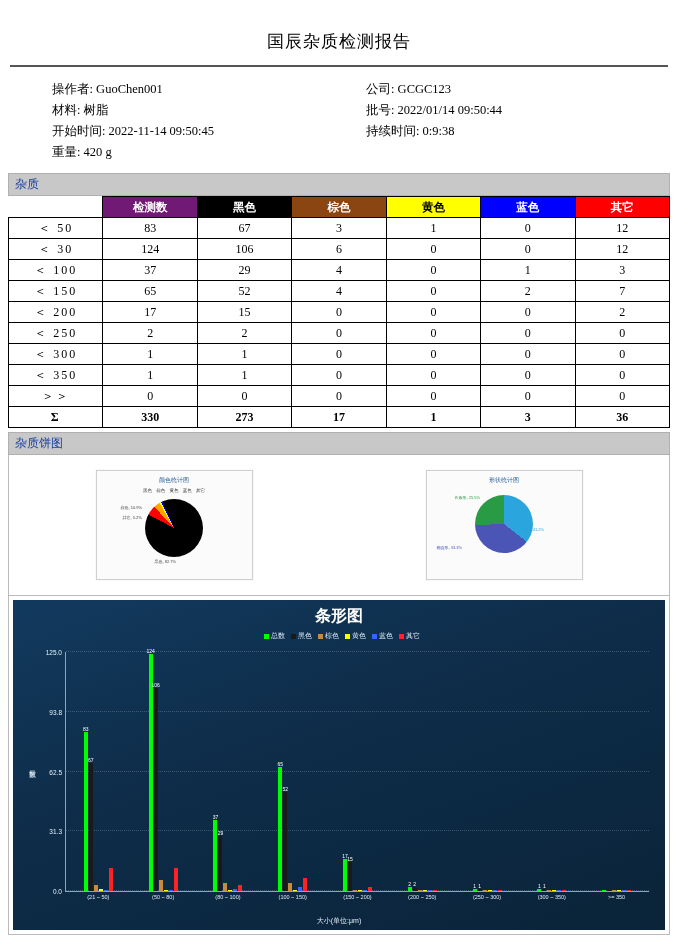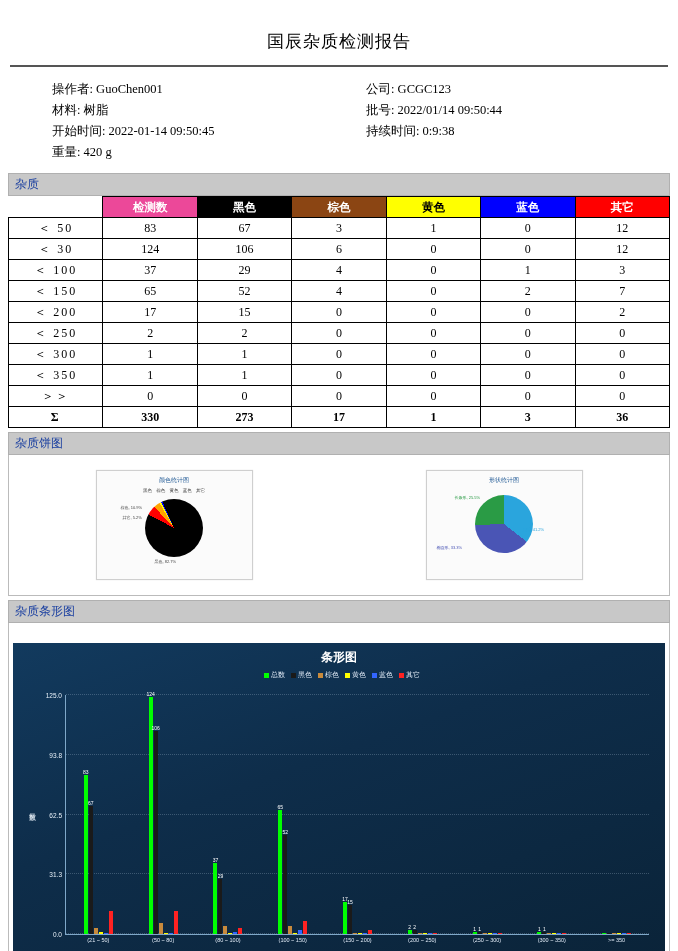--- a/index.html
+++ b/index.html
@@ -158,25 +158,24 @@
   .bar-canvas {
     position: relative;
     width: 100%;
     height: 330px;
     background: linear-gradient(160deg,#123a5e 0%, #0e2d4a 40%, #0a2338 100%);
     box-sizing: border-box;
   }
   .bar-title {
     text-align: center;
     color: #fff;
-    font-size: 12px;
+    font-size: 16px;
     font-weight: bold;
     padding-top: 6px;
     font-family: "Liberation Sans", sans-serif;
-    margin-top: 16px;
   }
   .bar-legend {
     text-align: center;
     color: #dfe9f5;
     font-size: 7px;
     padding-top: 4px;
     font-family: "Liberation Sans", sans-serif;
   }
   .bar-legend i {
     display: inline-block;
@@ -267,37 +266,37 @@
 
 <div class="page">
 
   <div class="report-title">国辰杂质检测报告</div>
   <div class="rule"></div>
 
   <div class="meta">
     <div class="meta-col left">
       <div class="meta-row">操作者: GuoChen001</div>
       <div class="meta-row">材料: 树脂</div>
-      <div class="meta-row">开始时间: 2022-01-14 09:50:45</div>
+      <div class="meta-row">开始时间: 2022-11-14 09:50:45</div>
       <div class="meta-row">重量: 420 g</div>
     </div>
     <div class="meta-col right">
       <div class="meta-row">公司: GCGC123</div>
       <div class="meta-row">批号: 2022/01/14 09:50:44</div>
       <div class="meta-row">持续时间: 0:9:38</div>
       <div class="meta-row"></div>
     </div>
   </div>
 
   <div class="section-bar">杂质</div>
   <table class="imp">
     <thead>
       <tr id="thead-row">
           <th class="blank">&nbsp;</th>
-          <th style="background: #ec4899; color: rgb(255, 255, 255);">检测数</th>
+          <th style="background: #701a75; color: rgb(255, 255, 255);">检测数</th>
           <th style="background: rgb(0, 0, 0); color: rgb(255, 255, 255);">黑色</th>
           <th style="background: rgb(139, 69, 19); color: rgb(255, 255, 255);">棕色</th>
           <th style="background: rgb(255, 255, 0); color: rgb(0, 0, 0);">黄色</th>
           <th style="background: rgb(0, 0, 255); color: rgb(255, 255, 255);">蓝色</th>
           <th style="background: rgb(255, 0, 0); color: rgb(255, 255, 255);">其它</th>
         </tr>
     </thead>
     <tbody id="tbody">
         <tr>
           <td>＜  50</td>
@@ -417,21 +416,20 @@
       <div class="pie-wrap" style="top:24px;">
         <div class="pie2"></div>
       </div>
       <div class="pie-label" style="left:28px;top:24px;color:#2a9b45;">长条形, 25.5%</div>
       <div class="pie-label" style="left:96px;top:56px;color:#2aa5dd;">圆形, 41.2%</div>
       <div class="pie-label" style="left:10px;top:74px;color:#4a55b5;">椭圆形, 33.3%</div>
     </div>
 
   </div>
 
-  <div class="section-bar">杂质条形图</div>
   <div class="bar-panel">
     <div class="bar-canvas">
       <div class="bar-title">条形图</div>
       <div class="bar-legend" id="bar-legend"><i style="background: rgb(0, 255, 0);"></i><span>总数</span><i style="background: rgb(26, 26, 26);"></i><span>黑色</span><i style="background: rgb(200, 138, 60);"></i><span>棕色</span><i style="background: rgb(255, 255, 0);"></i><span>黄色</span><i style="background: rgb(51, 102, 255);"></i><span>蓝色</span><i style="background: rgb(255, 34, 34);"></i><span>其它</span></div>
       <div class="ylabel">数量</div>
       <div class="xlabel">大小(单位:μm)</div>
       <div class="plot" id="plot">
           <div class="gridline" style="bottom: 0%;">
             <div class="ytick">0.0</div>
           </div>

